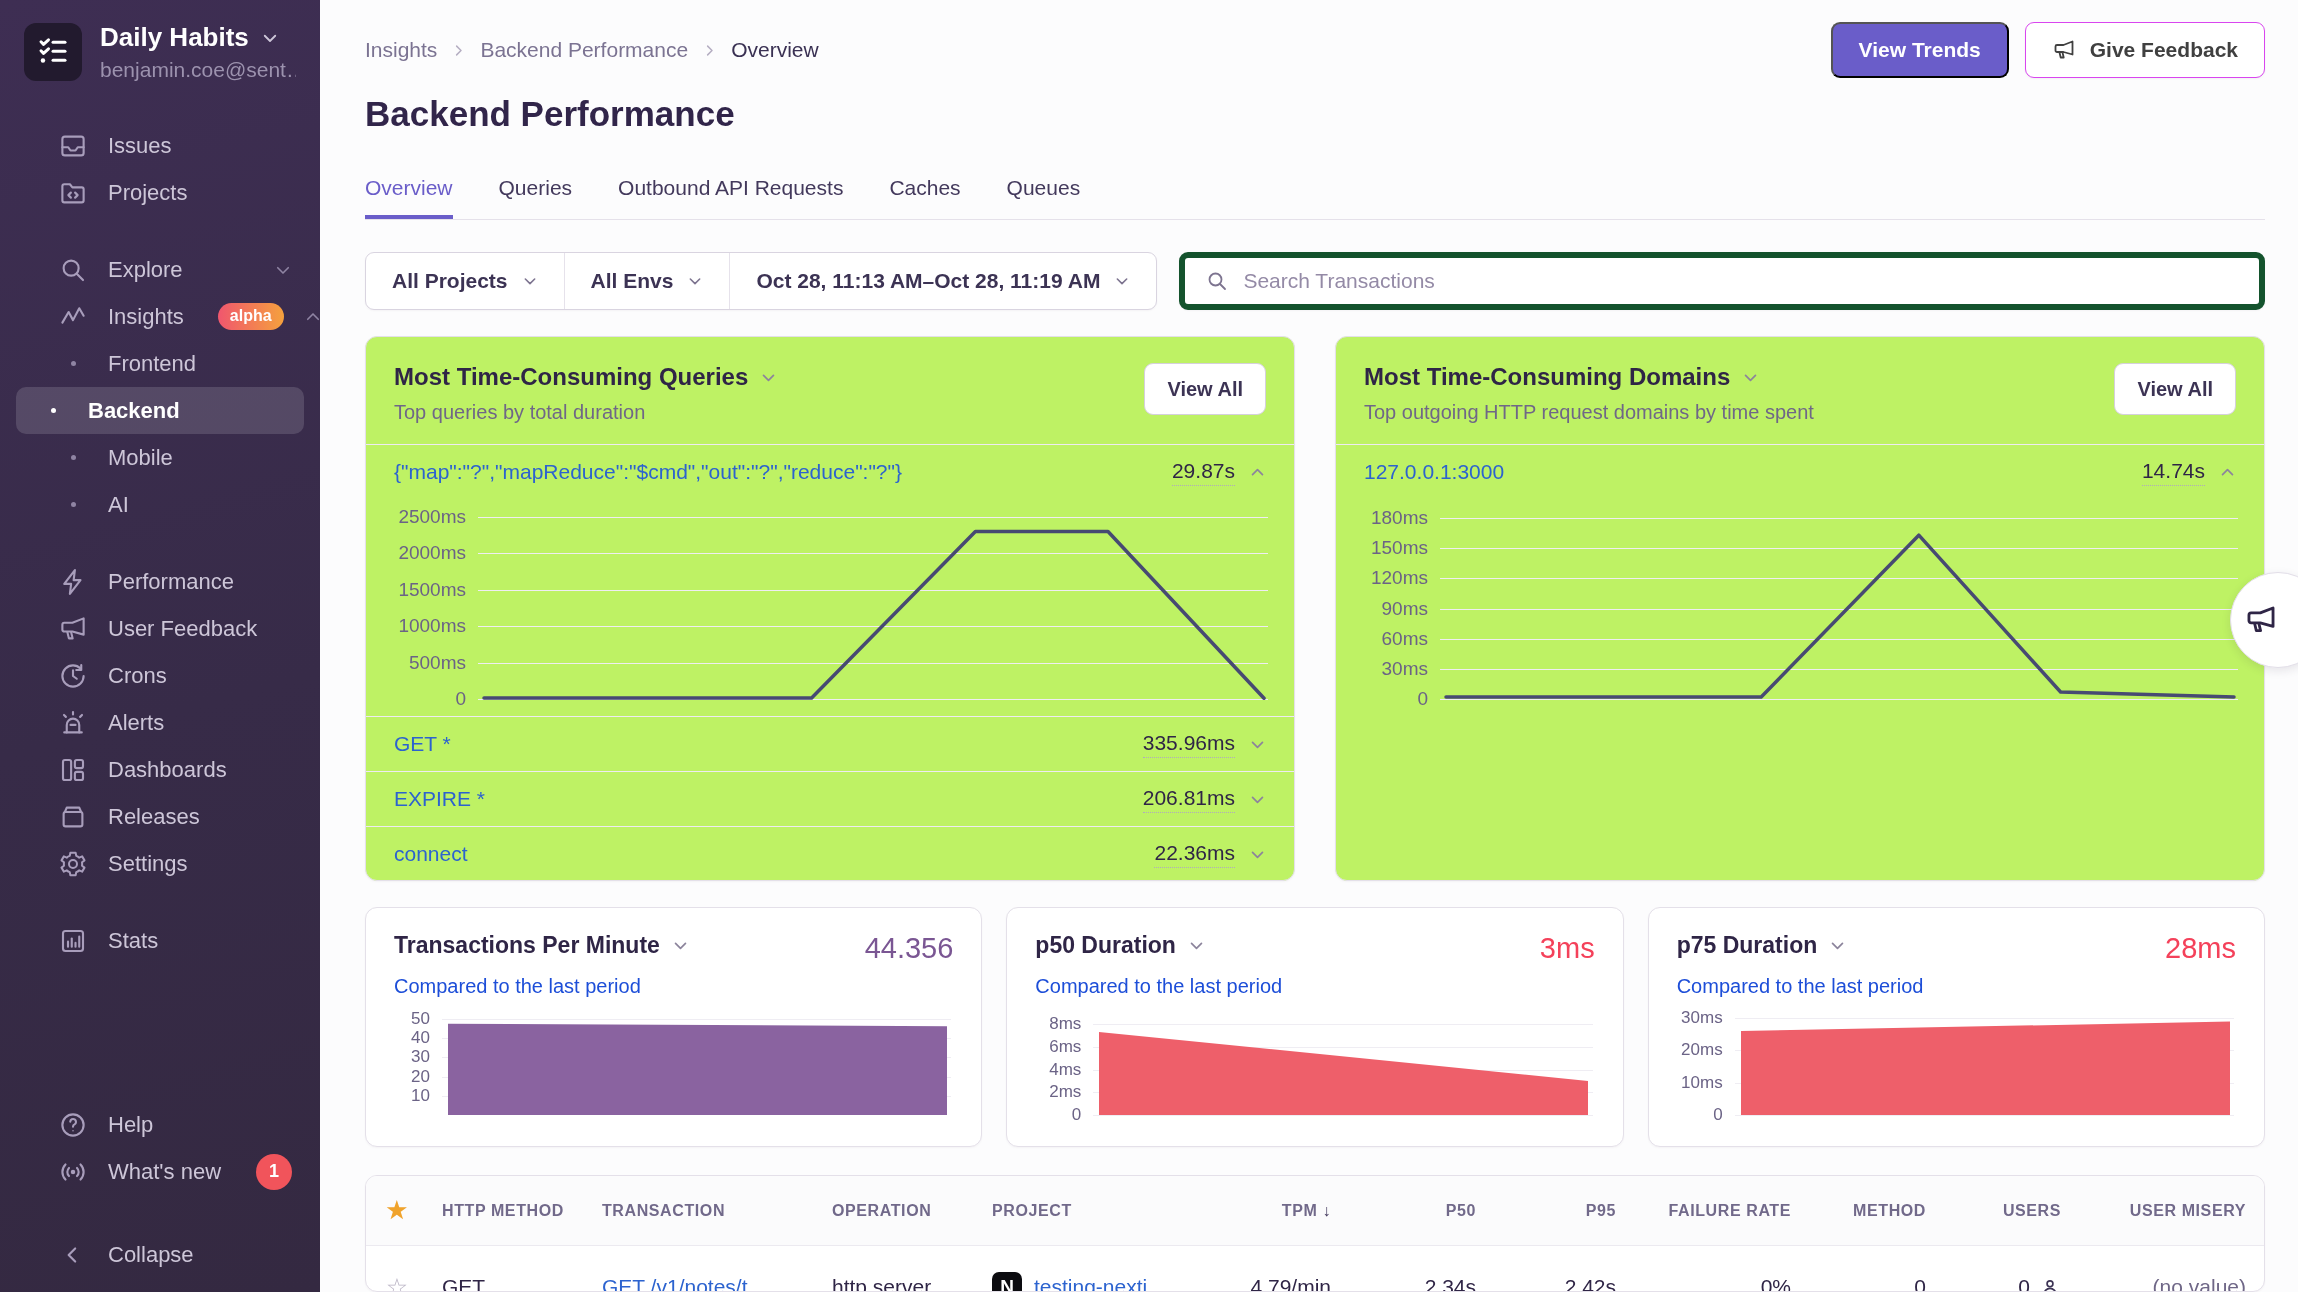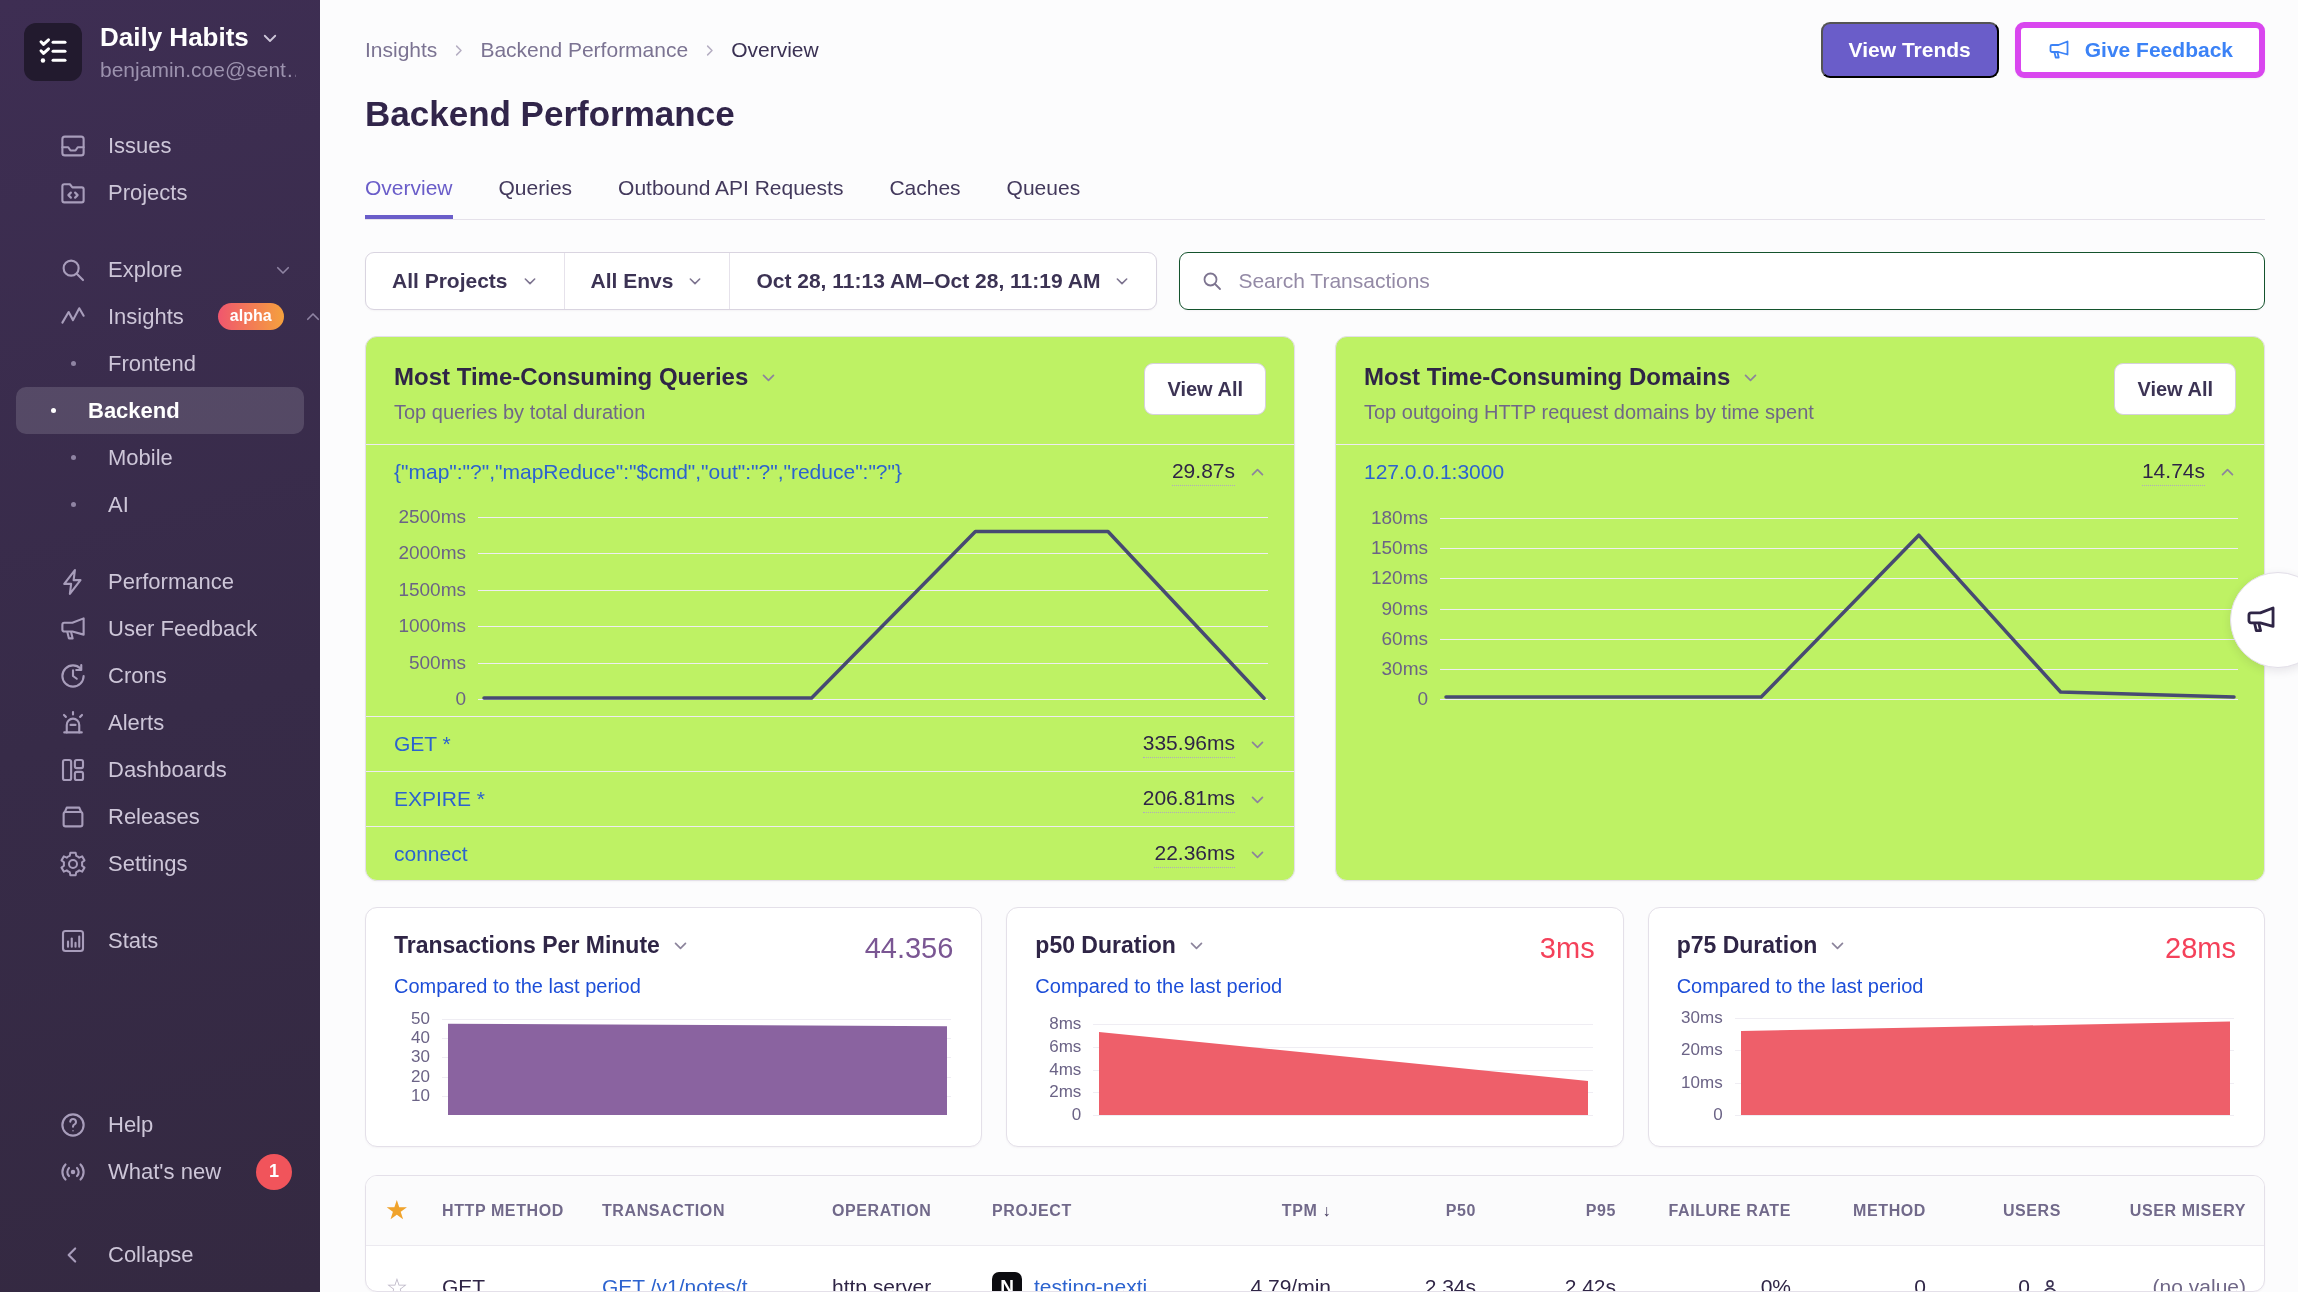--- a/index.html
+++ b/index.html
@@ -30,32 +30,32 @@
   
   .main { flex:1; padding:0 33px 0 45px; display:flex; flex-direction:column; min-width:0; }
   .topbar { margin-top:22px; display:flex; align-items:center; justify-content:space-between; }
   .breadcrumbs { display:flex; align-items:center; gap:14px; font-size:21px; color:#7b7392; }
   .crumb { cursor:pointer; }
   .crumb.current { color:#3a3153; }
   .crumb-sep { color:#b5aec2; display:flex; }
   .top-actions { display:flex; gap:16px; }
   .btn { height:56px; border-radius:9px; display:flex; align-items:center; gap:14px; padding:0 26px; font-size:21px; font-weight:700; cursor:pointer; }
   .btn-primary { background:#6a5dc9; color:#fff; }
-  .btn-default { background:#fff; border:6px solid #d946ef; color:#3b82f6; box-shadow:0 1px 2px rgba(40,30,60,.05); }
+  .btn-default { background:#fff; border:1px solid #d946ef; color:#404040; box-shadow:0 1px 2px rgba(40,30,60,.05); }
   .page-title { margin-top:16px; font-size:35px; font-weight:700; color:#31254a; }
   .tabs { display:flex; gap:46px; border-bottom:1px solid #e5e1ea; margin-top:42px; }
   .tab { font-size:21px; color:#43395c; padding-bottom:15px; border-bottom:4px solid transparent; cursor:pointer; }
   .tab.active { color:#6a5dc9; border-bottom-color:#6a5dc9; }
 
   .filter-row { margin-top:32px; display:flex; }
   .filter-group { display:flex; background:#fff; border:1px solid #d9d4e0; border-radius:9px; height:58px; box-shadow:0 1px 2px rgba(40,30,60,.04); }
   .filter-seg { display:flex; align-items:center; gap:14px; padding:0 26px; font-size:21px; font-weight:700; color:#3c3354; border-right:1px solid #e6e2eb; cursor:pointer; white-space:nowrap; }
   .filter-seg:last-child { border-right:none; }
   .filter-chev { color:#7d7490; }
-  .search-box { flex:1; margin-left:22px; background:#fff; border:1px solid #14532d; border-radius:9px; height:58px; display:flex; align-items:center; gap:14px; padding:0 20px; box-shadow:0 1px 2px rgba(40,30,60,.04); }
+  .search-box { flex:1; margin-left:22px; background:#fff; border:6px solid #14532d; border-radius:9px; height:58px; display:flex; align-items:center; gap:14px; padding:0 20px; box-shadow:0 1px 2px rgba(40,30,60,.04); }
   .search-box input { border:none; outline:none; flex:1; font-size:21px; font-family:inherit; color:#2f2546; background:transparent; }
   .search-box input::placeholder { color:#948aa6; }
   .search-ico { color:#7d7490; }
 
   .cards-row { margin-top:26px; display:flex; gap:40px; }
   .panel { flex:1; background:#bef264; border:1px solid #e4e0e9; border-radius:12px; box-shadow:0 1px 2px rgba(40,30,60,.04); height:545px; display:flex; flex-direction:column; overflow:hidden; min-width:0; }
   .panel-header { padding:26px 28px 20px; display:flex; justify-content:space-between; align-items:flex-start; }
   .panel-title { font-size:24px; font-weight:700; color:#2f2546; display:flex; align-items:center; gap:12px; cursor:pointer; }
   .panel-title .chev { color:#8c849c; }
   .panel-subtitle { font-size:20px; color:#6f6787; margin-top:10px; }

